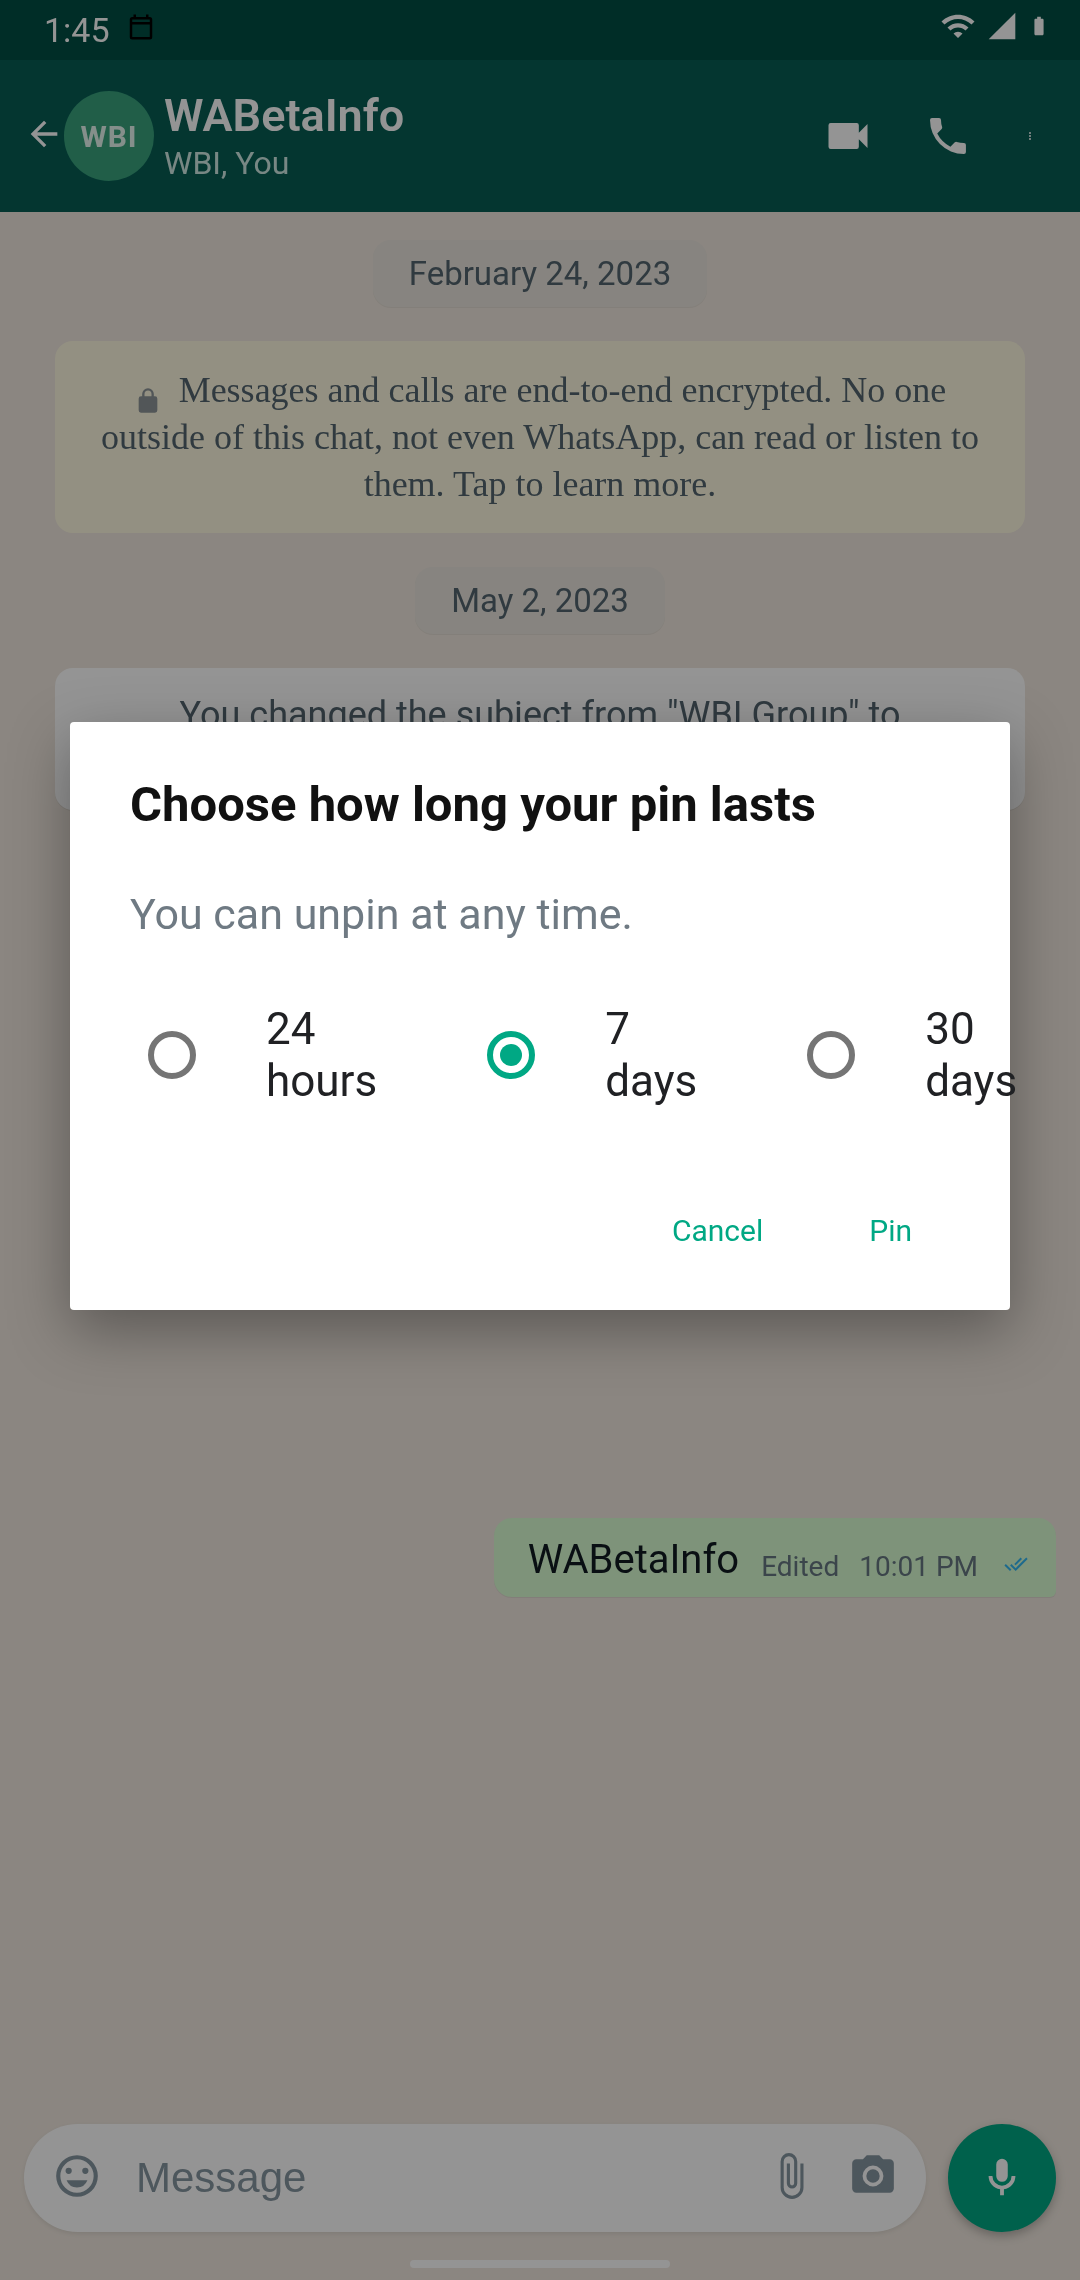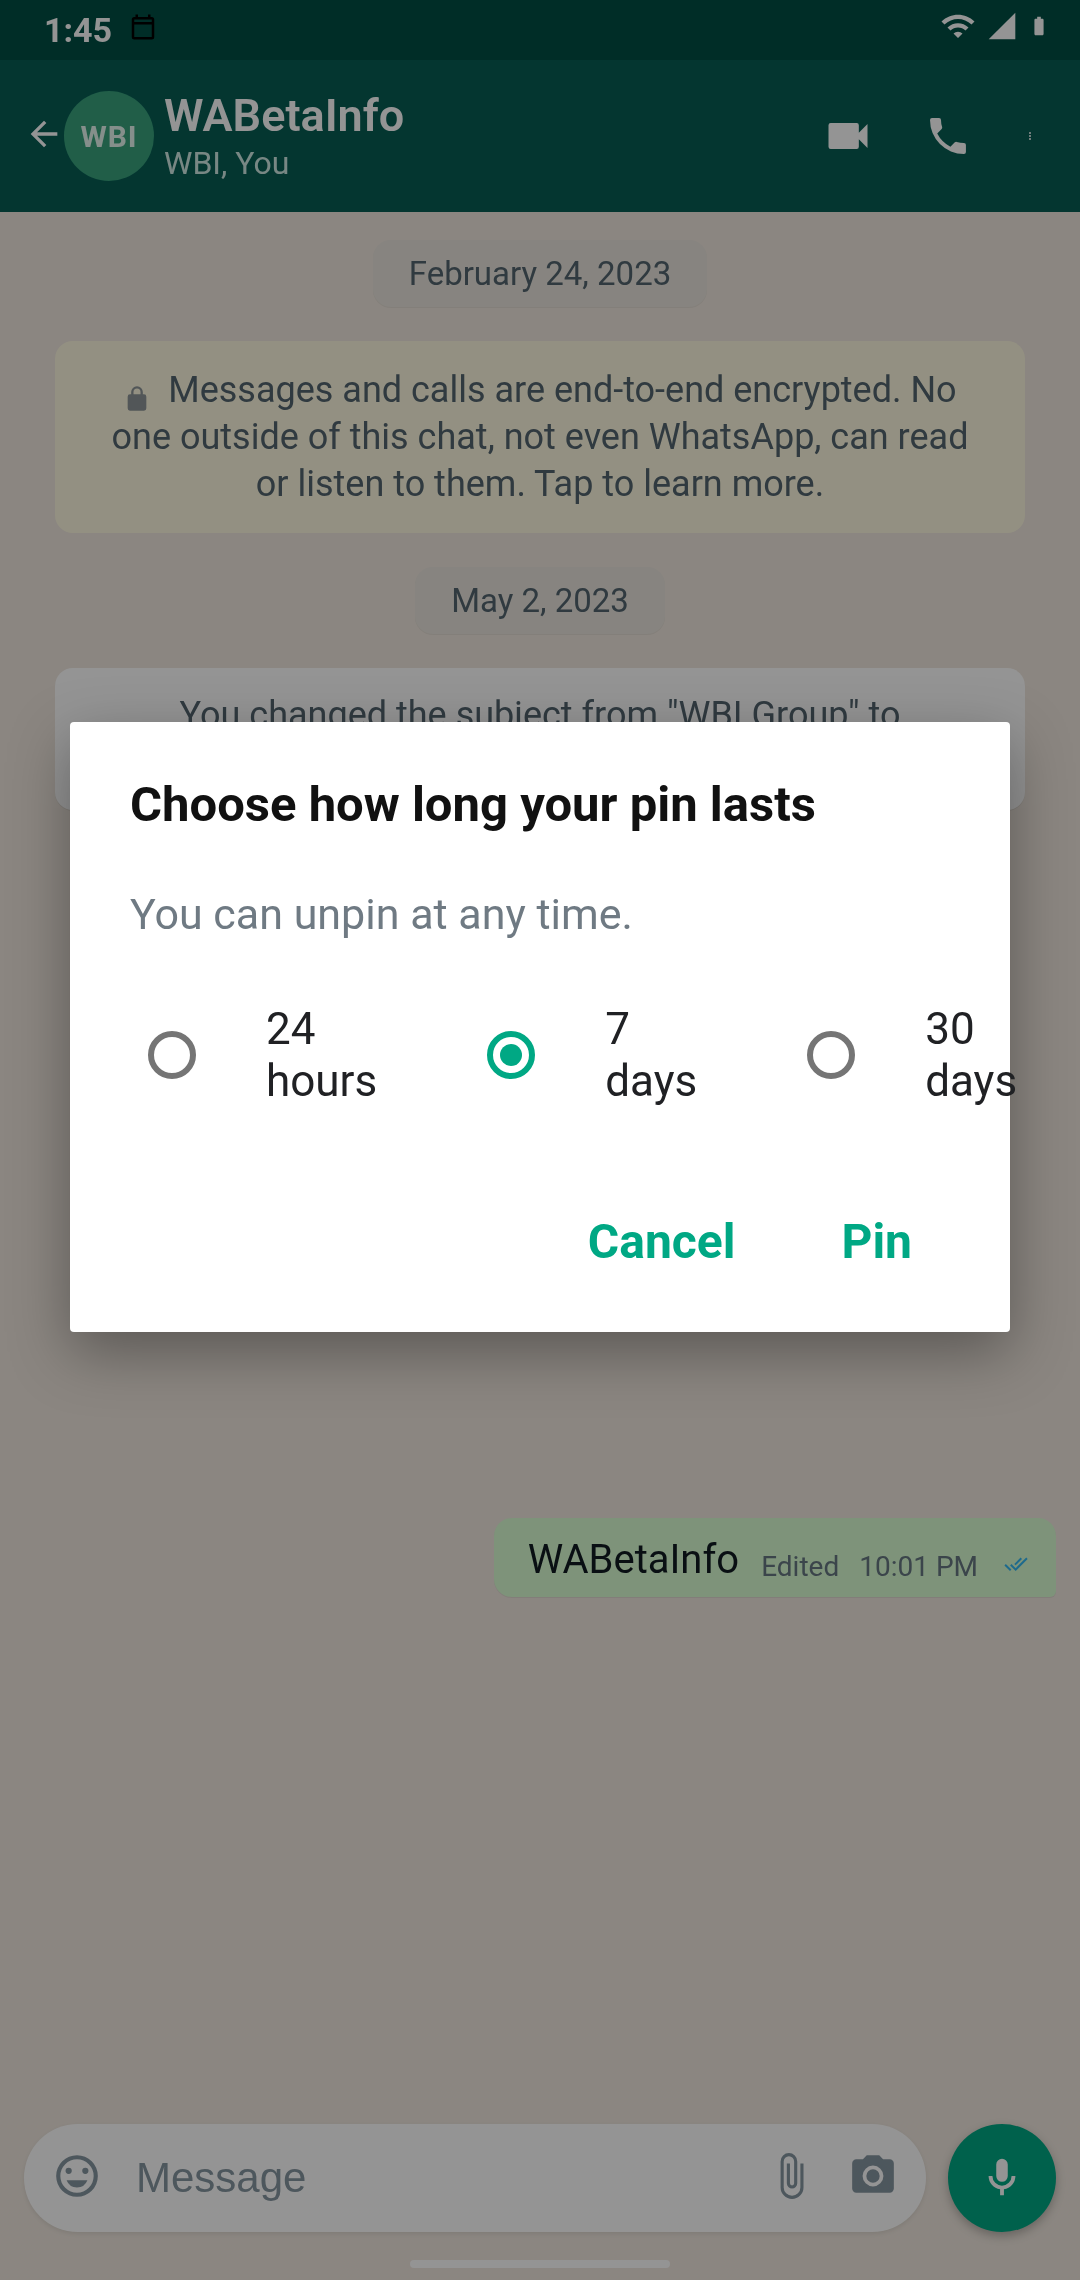--- a/index.html
+++ b/index.html
@@ -37,21 +37,21 @@
   .status-bar {
     height: 60px;
     width: 100%;
     background: var(--whatsapp-status-green);
     color: #fff;
     display: flex;
     align-items: center;
     justify-content: space-between;
     padding: 0 30px 0 44px;
     font-size: 34px;
-    font-weight: 700;
+    font-weight: 400;
   }
   .status-left { display: flex; align-items: center; gap: 16px; }
   .status-right { display: flex; align-items: center; gap: 10px; }
   .status-right svg { fill: #fff; }
 
   
   .app-bar {
     height: 152px;
     width: 100%;
     background: var(--whatsapp-dark-green);
@@ -97,20 +97,21 @@
     box-shadow: 0 1px 0 rgba(0,0,0,0.05);
   }
   .system-bubble {
     background: var(--system-bubble);
     color: #54656f;
     border-radius: 18px;
     padding: 26px 36px;
     font-size: 36px;
     text-align: center;
     line-height: 1.3;
+    font-family: Liberation Serif, serif;
   }
   .subject-bubble {
     background: #fff;
     color: #54656f;
     border-radius: 18px;
     padding: 24px 40px;
     font-size: 36px;
     text-align: center;
     line-height: 1.3;
     width: 94%;
@@ -250,22 +251,22 @@
   }
   .dialog-actions {
     margin-top: 90px;
     display:flex;
     justify-content:flex-end;
     gap: 70px;
     padding-right: 20px;
     padding-bottom: 10px;
   }
   .dlg-btn {
-    font-size: 48px;
-    font-weight: 700;
+    font-size: 30px;
+    font-weight: 400;
     color: var(--accent);
     padding: 16px 18px;
   }
 
   .lock-icon { display:inline-block; width:28px; height:28px; margin-right:8px; vertical-align:middle; }
 </style>
 </head>
 <body>
 
 <div class="root">

